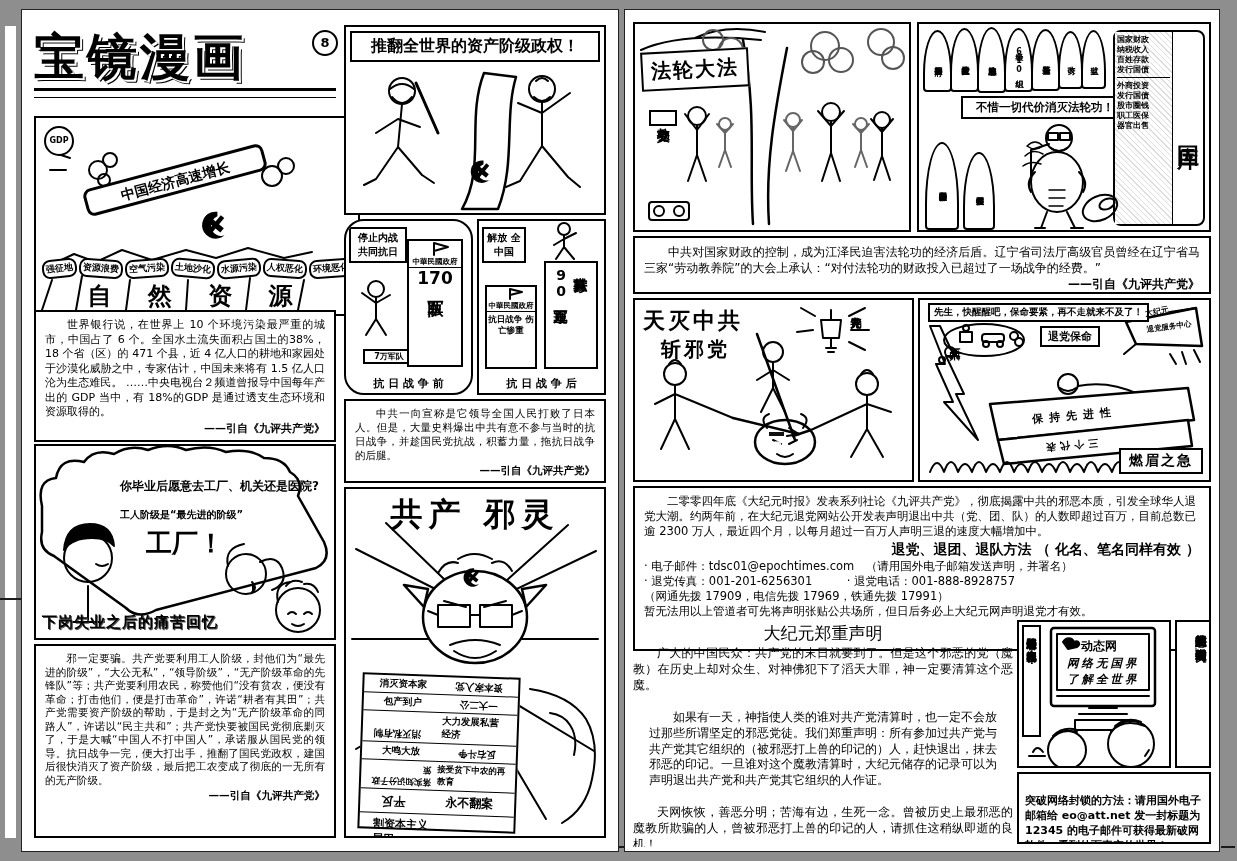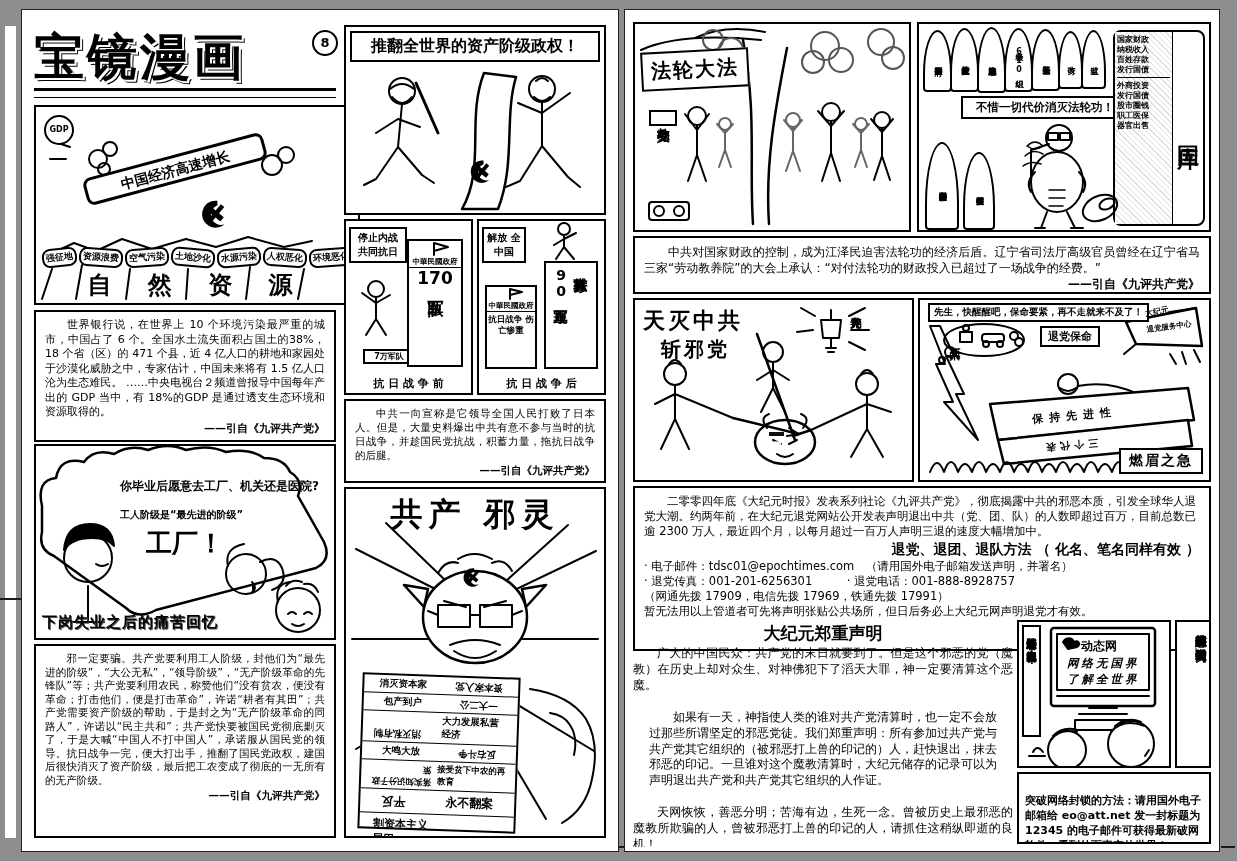--- a/index.html
+++ b/index.html
@@ -47,21 +47,21 @@
   <div class="page" id="left-page">
 
     <div class="abs" style="left:12px;top:20px;width:302px;height:64px;">
       <div class="abs" style="left:0;top:-6px;font-size:50px;font-weight:900;letter-spacing:3px;white-space:nowrap;
                   text-shadow:2px 2px 0 #fff,3px 3px 0 #000;">宝镜漫画</div>
       <div class="abs" style="right:-2px;top:0;width:22px;height:22px;border:2.5px solid #000;border-radius:50%;
                   font-size:13px;font-weight:800;text-align:center;line-height:22px;">8</div>
       <div class="abs" style="left:0;top:58px;width:100%;height:6px;border-top:3px solid #000;border-bottom:1.5px solid #000;"></div>
     </div>
 
-    <div class="panel" style="left:12px;top:95px;width:326px;height:200px;">
+    <div class="panel" style="left:12px;top:106px;width:326px;height:200px;">
       <svg width="298" height="196" viewBox="0 0 298 196">
         <g class="ink">
           <path d="M8 150 l30 -14 22 8 26 -12 30 10 34 -10 30 8 32 -10 36 10 28 -6" stroke-width="2"></path>
           <path d="M6 192 l10 -30 M40 192 l6 -34 M90 192 l4 -30 M150 192 l2 -30 M210 192 l4 -32 M262 192 l6 -30"></path>
           <circle cx="62" cy="52" r="9"></circle>
             <circle cx="74" cy="42" r="7"></circle>
             <circle cx="68" cy="62" r="6"></circle>
           <path d="M30 30 L14 20 M34 40 L16 34 M30 52 L14 52"></path>
           <circle cx="236" cy="58" r="10"></circle>
             <circle cx="250" cy="48" r="8"></circle>
@@ -128,21 +128,21 @@
           <circle cx="196" cy="26" r="13"></circle>
           <path d="M188 34 q8 8 16 0 M190 18 q6 -6 12 0 M196 39 l0 44"></path>
           <path d="M196 50 L172 40 M196 50 L224 30 M196 83 L174 118 M196 83 L222 114 M174 118 l-14 6 M222 114 l12 10"></path>
           <path d="M138 10 C120 56 140 104 116 146 L152 146 C170 100 158 54 170 14 Z" stroke-width="2.5"></path>
         </g>
         <use href="#hs" transform="translate(118 96) scale(0.75)"></use>
       </svg>
     </div>
 
     <div class="abs" style="left:322px;top:209px;width:262px;height:176px;display:flex;gap:4px;">
-      <div class="panel" style="position:relative;flex:1;height:176px;">
+      <div class="panel" style="position:relative;flex:1;height:176px;border-radius:20px;">
         <div class="abs bubble" style="left:3px;top:6px;width:58px;font-size:10px;padding:2px;">停止内战 共同抗日</div>
         <svg width="60" height="70" viewBox="0 0 60 70" class="abs" style="left:2px;top:56px;">
           <g class="ink">
               <circle cx="28" cy="12" r="8"></circle>
               <path d="M28 20 l0 22 M28 26 l-14 -10 M28 26 l14 -8 M28 42 l-10 16 M28 42 l10 16"></path>
             </g>
         </svg>
         <div class="abs box" style="left:6px;top:128px;width:52px;font-size:8px;font-weight:700;text-align:center;margin-left:11px;">7万军队</div>
         <div class="abs box" style="right:8px;top:18px;width:56px;height:128px;border-width:2.5px;text-align:center;">
           <svg width="51" height="16" viewBox="0 0 51 16">
@@ -413,21 +413,21 @@
     <div class="quote" style="left:8px;top:476px;width:578px;height:165px;font-size:11.5px;line-height:1.3;text-align:left;">
       <p>二零零四年底《大纪元时报》发表系列社论《九评共产党》，彻底揭露中共的邪恶本质，引发全球华人退党大潮。约两年前，在大纪元退党网站公开发表声明退出中共（党、团、队）的人数即超过百万，目前总数已逾 2300 万人，最近四个月，以每月超过一百万人声明三退的速度大幅增加中。</p>
       <div style="text-align:right;font-size:14px;font-weight:800;margin:1px 0;">退党、退团、退队方法 （ 化名、笔名同样有效 ）</div>
       <div>· 电子邮件：tdsc01@epochtimes.com　（请用国外电子邮箱发送声明，并署名）</div>
       <div>· 退党传真：001-201-6256301　　　· 退党电话：001-888-8928757</div>
       <div>（网通先拨 17909，电信先拨 17969，铁通先拨 17991）</div>
       <div>暂无法用以上管道者可先将声明张贴公共场所，但日后务必上大纪元网声明退党才有效。</div>
     </div>
 
     <div class="abs" style="left:8px;top:612px;width:380px;height:225px;font-size:12px;line-height:1.32;font-weight:500;text-align:justify;overflow:hidden;">
-      <div style="text-align:center;font-size:17px;font-weight:700;margin-bottom:2px;">大纪元郑重声明</div>
+      <div style="text-align:center;font-size:17px;font-weight:400;margin-bottom:2px;">大纪元郑重声明</div>
       <p style="margin:0;text-indent:2em;">广大的中国民众：共产党的末日就要到了。但是这个邪恶的党（魔教）在历史上却对众生、对神佛犯下了滔天大罪，神一定要清算这个恶魔。</p>
       <p style="margin:16px;text-indent:2em;">如果有一天，神指使人类的谁对共产党清算时，也一定不会放过那些所谓坚定的邪恶党徒。我们郑重声明：所有参加过共产党与共产党其它组织的（被邪恶打上兽的印记的）人，赶快退出，抹去邪恶的印记。一旦谁对这个魔教清算时，大纪元储存的记录可以为声明退出共产党和共产党其它组织的人作证。</p>
       <p style="margin:0;text-indent:2em;">天网恢恢，善恶分明；苦海有边，生死一念。曾被历史上最邪恶的魔教所欺骗的人，曾被邪恶打上兽的印记的人，请抓住这稍纵即逝的良机！</p>
       <div style="text-align:right;font-weight:600;padding-right:6px;">大纪元 2005 年 1 月 12 日</div>
     </div>
 
     <div class="panel" style="left:392px;top:610px;width:154px;height:148px;">
       <svg width="150" height="144" viewBox="0 0 150 144" class="abs" style="left:0;top:0;">
         <g class="ink">
           <rect x="32" y="6" width="104" height="78" rx="3" stroke-width="2.5"></rect>

